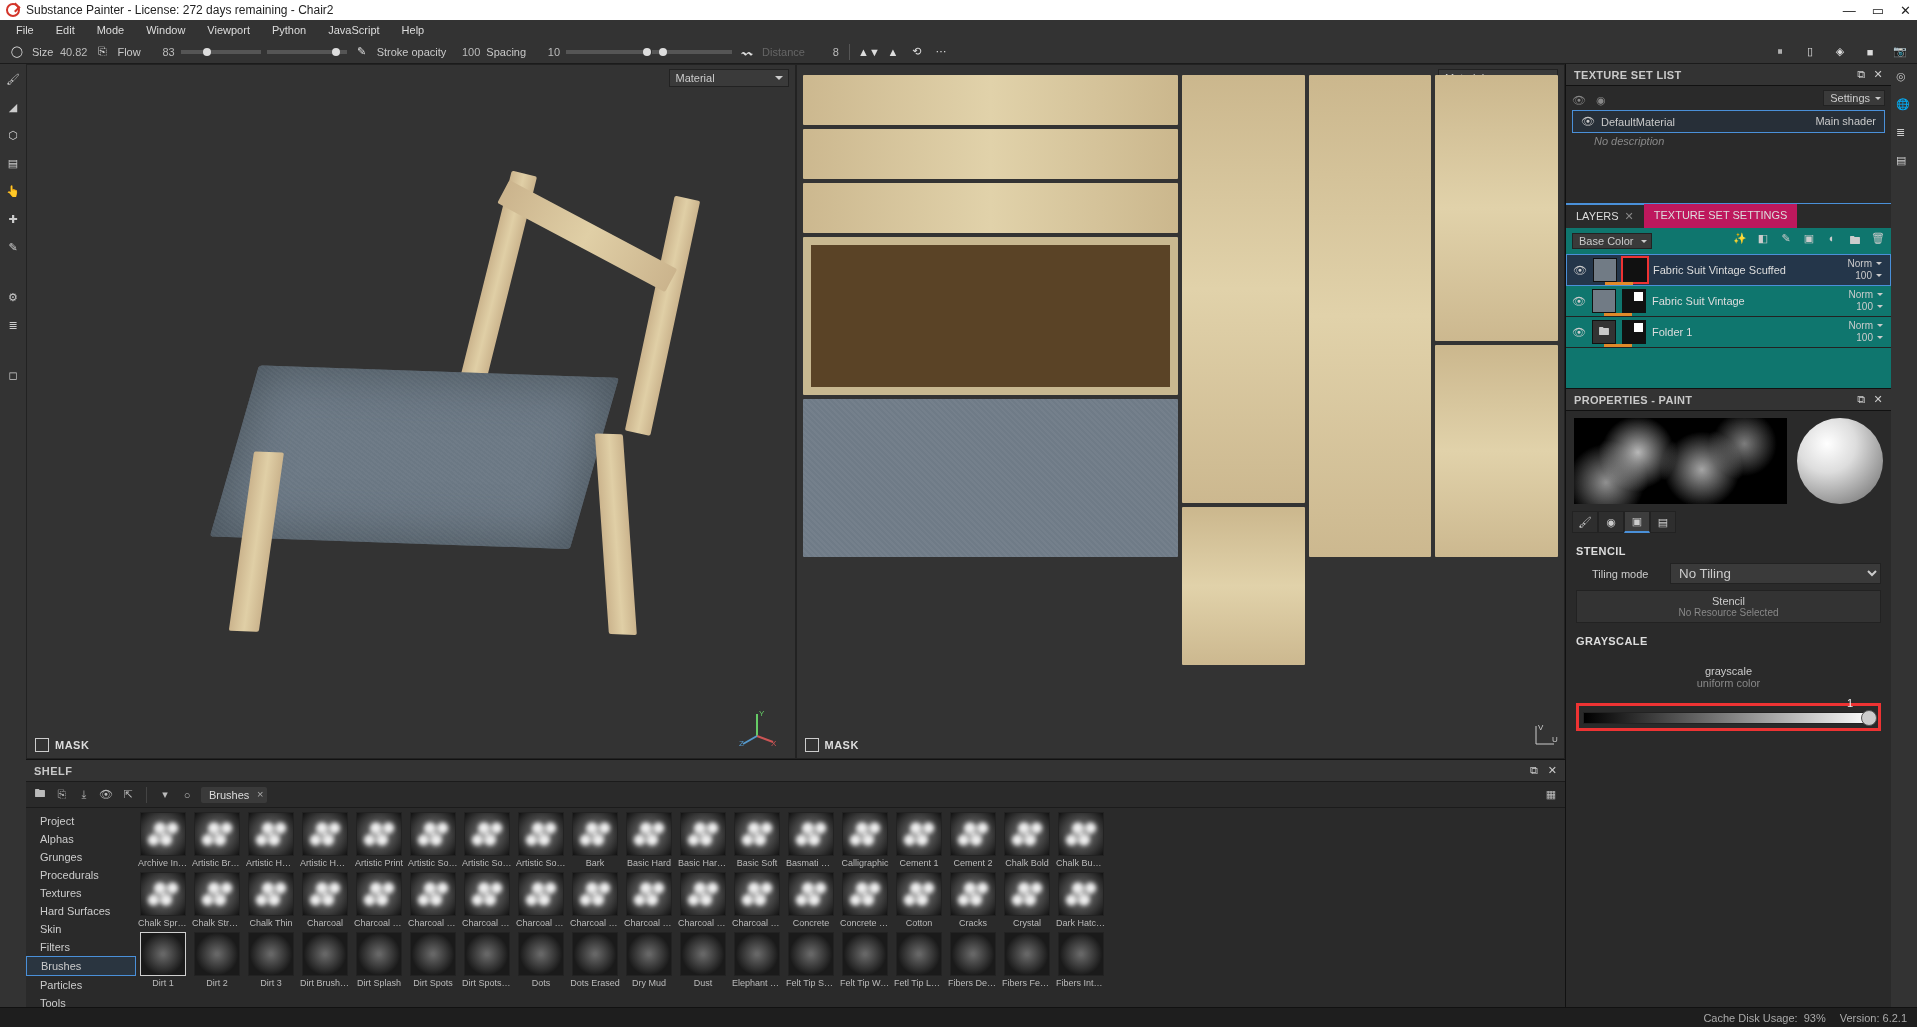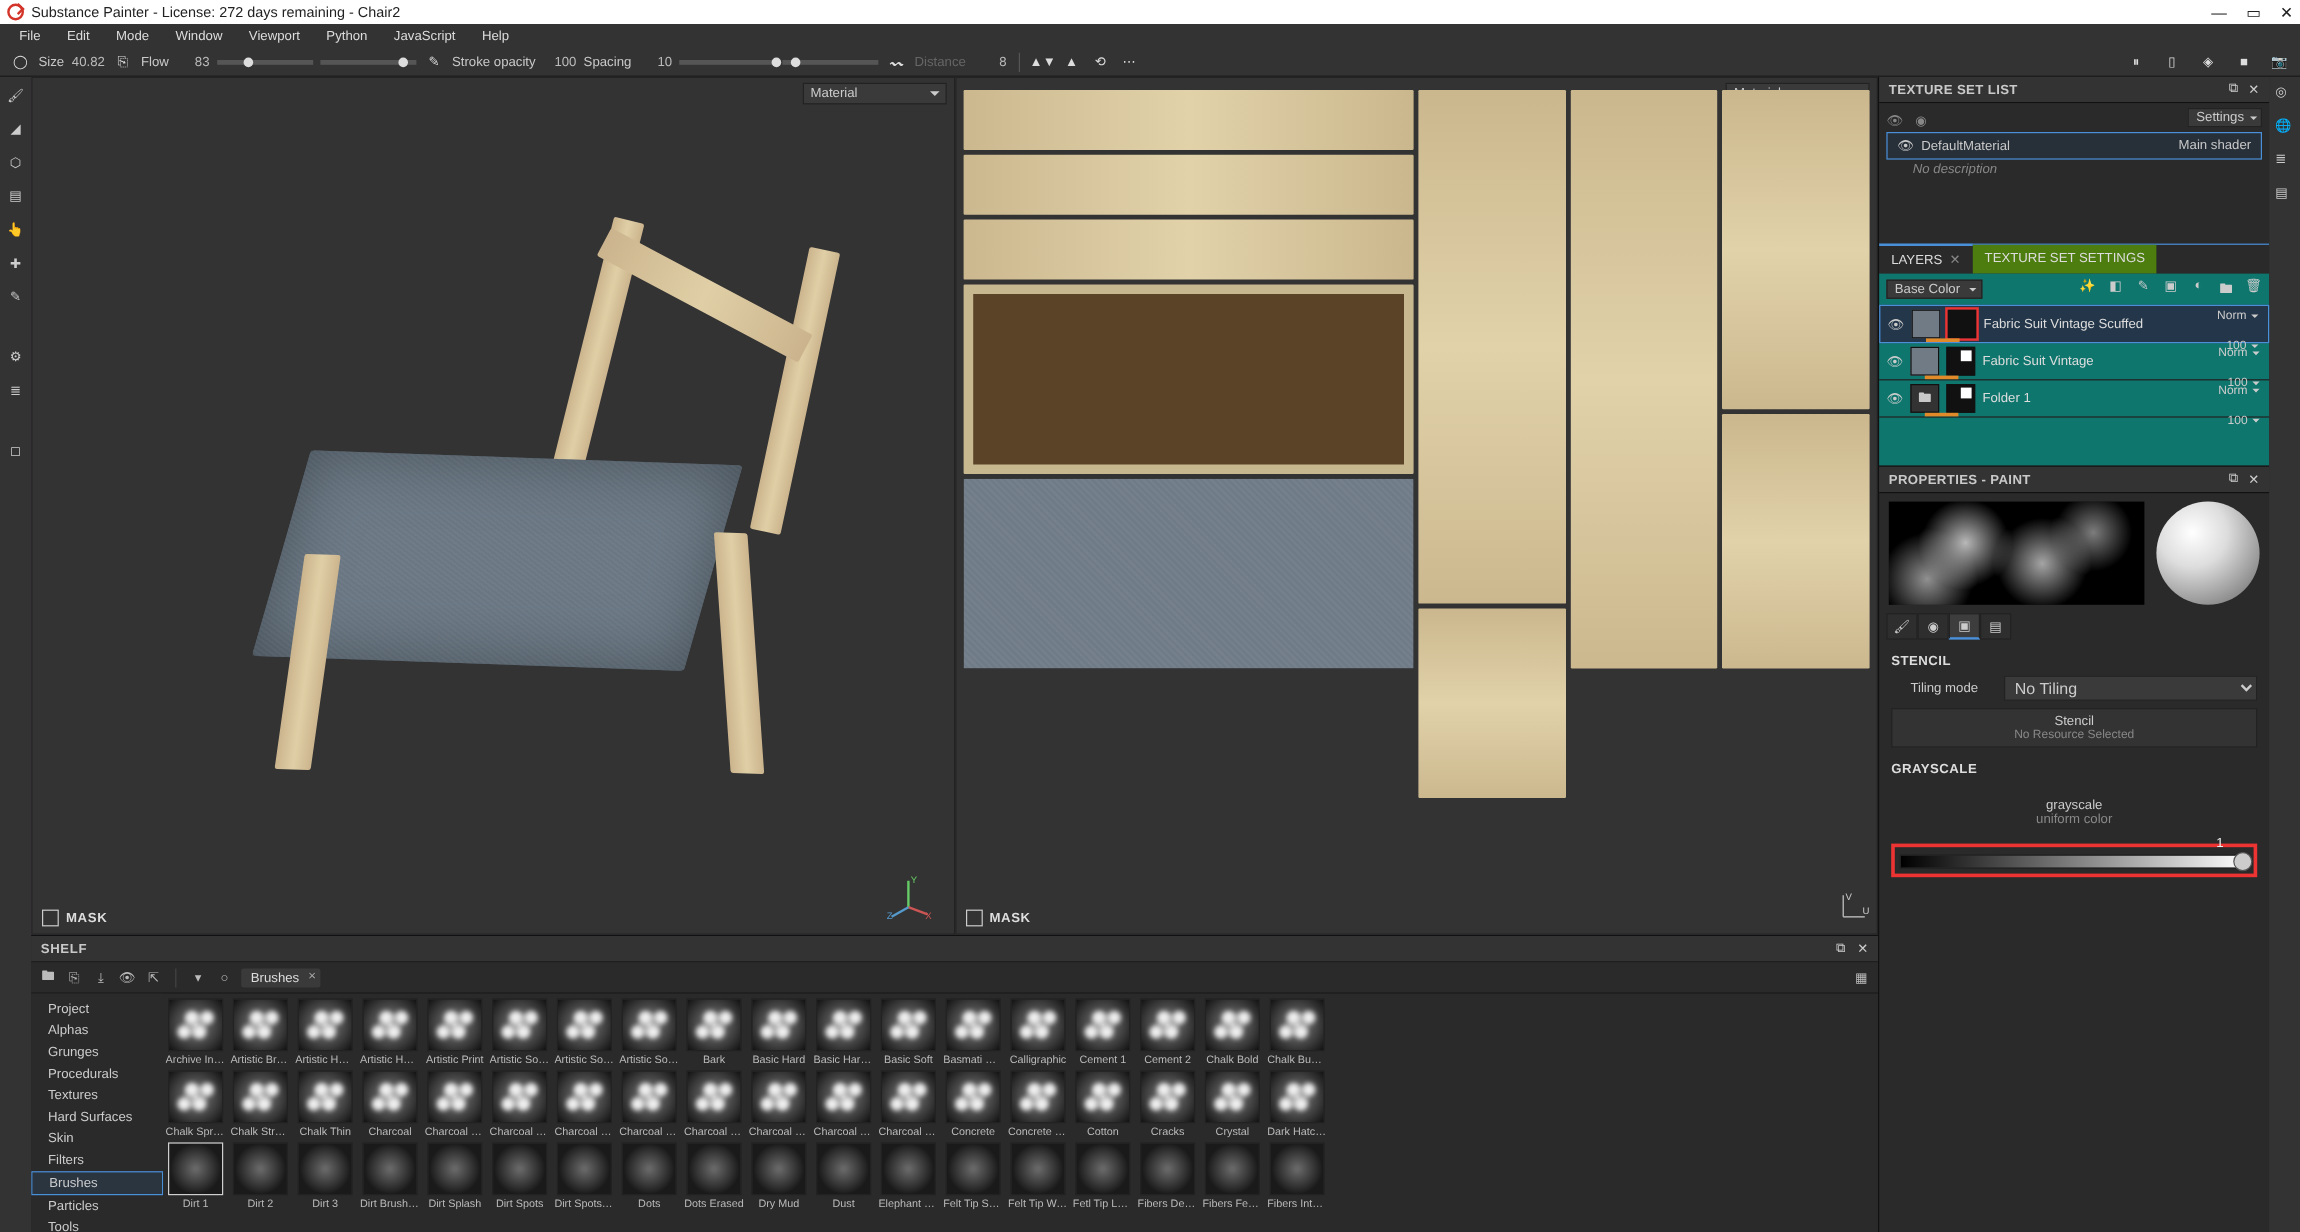--- a/index.html
+++ b/index.html
@@ -94,41 +94,41 @@
 .tsl-body{padding:4px 6px;background:#2a2a2a;}
 .tsl-settings{display:flex;justify-content:flex-end;margin-bottom:4px;}
 .tsl-settings .btn{background:#3a3a3a;border:1px solid #222;padding:1px 14px 1px 6px;color:#ccc;position:relative;}
 .tsl-settings .btn::after{content:'';position:absolute;right:3px;top:6px;border:3px solid transparent;border-top-color:#ccc;}
 .tsl-item{border:1px solid #4a90d9;padding:4px 8px;display:flex;justify-content:space-between;background:#272f38;}
 .tsl-item .name{display:flex;gap:6px;align-items:center;}
 .tsl-desc{padding:2px 22px;color:#888;font-style:italic;}
 .tsl-spacer{height:50px;}
 
 .tabs{display:flex;background:#2a2a2a;border-top:1px solid #4a90d9;}
-.tabs .tab{padding:5px 10px;background:#4d7c0f;color:#ddd;}
+.tabs .tab{padding:5px 10px;background:#be185d;color:#ddd;}
 .tabs .tab.active{background:#2a2a2a;border-top:2px solid #4a90d9;margin-top:-1px;}
 .tabs .tab .x{margin-left:6px;color:#888;}
 
 .layers{padding:0;background:#0f766e;}
 .layers .bar{height:26px;display:flex;align-items:center;justify-content:space-between;padding:0 6px;}
 .layers .bar .drop{background:#3a3a3a;border:1px solid #222;padding:1px 18px 1px 6px;color:#ccc;position:relative;}
 .layers .bar .drop::after{content:'';position:absolute;right:4px;top:6px;border:3px solid transparent;border-top-color:#ccc;}
 .layers .bar .licons{display:flex;gap:9px;color:#ccc;}
 .layers .bar .licons span{width:14px;text-align:center;}
 .layer{display:flex;align-items:center;padding:3px 6px;gap:6px;position:relative;border-bottom:1px solid #222;}
 .layer.selected{background:#24364a;border:1px solid #4a90d9;}
 .layer .eye{width:14px;text-align:center;color:#ccc;}
 .layer .th{width:24px;height:24px;background:#c7b68e;border:1px solid #111;}
 .layer .th.fabric{background:#717b85;}
 .layer .th.folder{background:#333;display:flex;align-items:center;justify-content:center;}
 .layer .mask{width:24px;height:24px;background:#111;border:1px solid #111;position:relative;}
 .layer .mask.white::after{content:'';position:absolute;right:2px;top:2px;width:9px;height:9px;background:#fff;}
 .layer .mask.hl{outline:2px solid #e33;}
 .layer .name{flex:1;color:#ddd;}
-.layer .right{display:flex;flex-direction:column;align-items:flex-end;font-size:10px;color:#ccc;gap:14px;position:absolute;right:8px;top:3px;}
+.layer .right{display:flex;flex-direction:column;align-items:flex-end;font-size:10px;color:#ccc;gap:1px;position:absolute;right:8px;top:3px;}
 .layer .right .dd{position:relative;padding-right:10px;}
 .layer .right .dd::after{content:'';position:absolute;right:0;top:4px;border:3px solid transparent;border-top-color:#ccc;}
 .layer .obar{position:absolute;left:38px;bottom:0;height:3px;width:28px;background:#e08a2a;}
 
 .properties{border-top:1px solid #111;}
 .prop-previews{height:100px;display:flex;gap:10px;padding:8px;align-items:center;}
 .prop-previews .cloud{flex:1.6;height:86px;background:#111;background-image:radial-gradient(circle at 30% 40%,#bbb 0, transparent 25%),radial-gradient(circle at 60% 60%,#aaa 0, transparent 30%),radial-gradient(circle at 80% 30%,#888 0, transparent 20%),radial-gradient(circle at 15% 75%,#999 0, transparent 22%);filter:contrast(1.3) brightness(.9);}
 .prop-previews .sphere{width:86px;height:86px;border-radius:50%;background:radial-gradient(circle at 35% 30%, #fff 0%, #ddd 35%, #888 80%, #333 100%);}
 
 .proptabs{display:flex;gap:0;padding:0 6px 6px;}
@@ -699,13 +699,17 @@
     </div>
 
     <div class="rightdock">
       <span class="dicon">◎</span>
       <span class="dicon">🌐</span>
       <span class="dicon">≣</span>
       <span class="dicon">▤</span>
     </div>
   </div>
 
+  <div class="statusbar">
+    <span><span>Cache Disk Usage:</span>&nbsp;&nbsp;<span>93%</span></span>
+    <span><span>Version:</span> <span>6.2.1</span></span>
+  </div>
 </div>
 
 </body></html>

